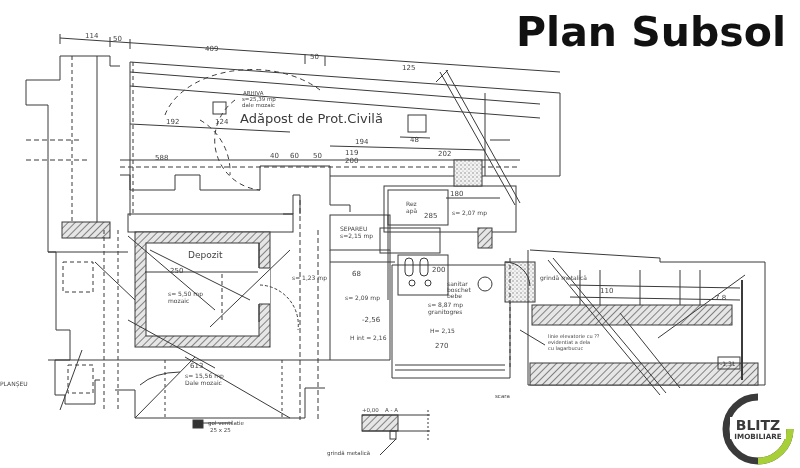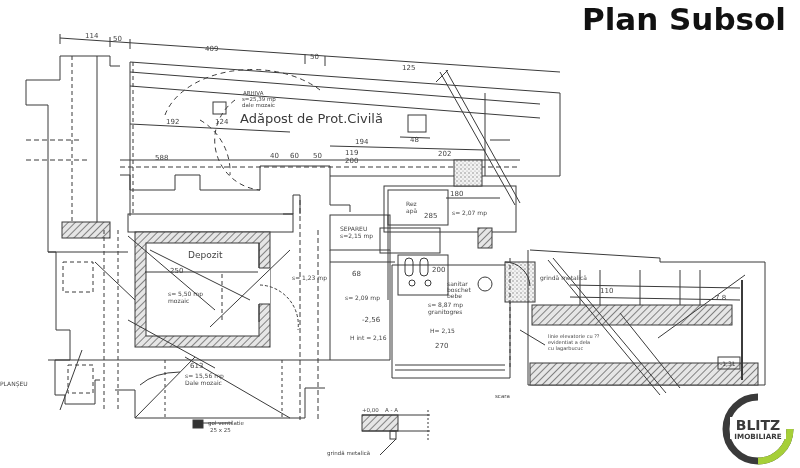--- a/index.html
+++ b/index.html
@@ -1,18 +1,18 @@
 <!DOCTYPE html>
 <html><head>
 <meta charset="utf-8">
 <style>
   html,body{margin:0;padding:0;background:#fff;}
   body{width:800px;height:468px;position:relative;overflow:hidden;font-family:"Liberation Sans",sans-serif;}
   #plan{position:absolute;left:0;top:0;width:736px;height:468px;}
-  .title{position:absolute;right:14px;top:1px;font-family:"DejaVu Sans",sans-serif;font-weight:bold;font-size:31px;color:#111;letter-spacing:0px;}
+  .title{position:absolute;right:14px;top:8px;font-family:"DejaVu Sans",sans-serif;font-weight:bold;font-size:41px;color:#111;letter-spacing:0px;}
   .lbl{font-family:"DejaVu Sans",sans-serif;fill:#444;}
   .logo{position:absolute;left:722px;top:393px;width:72px;height:72px;text-align:center;}
 </style>
 </head>
 <body>
 
 <div id="plan">
 <svg width="800" height="468" viewBox="0 0 800 468" xmlns="http://www.w3.org/2000/svg">
   <defs>
     <pattern id="hatch" patternUnits="userSpaceOnUse" width="5" height="5" patternTransform="rotate(45)">

